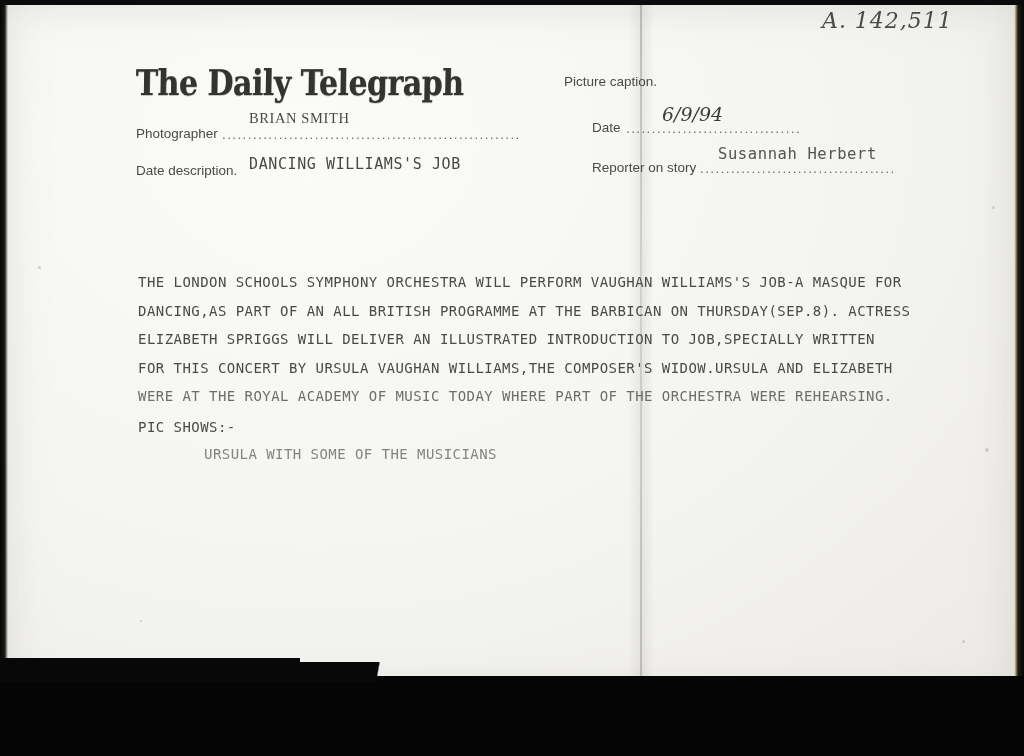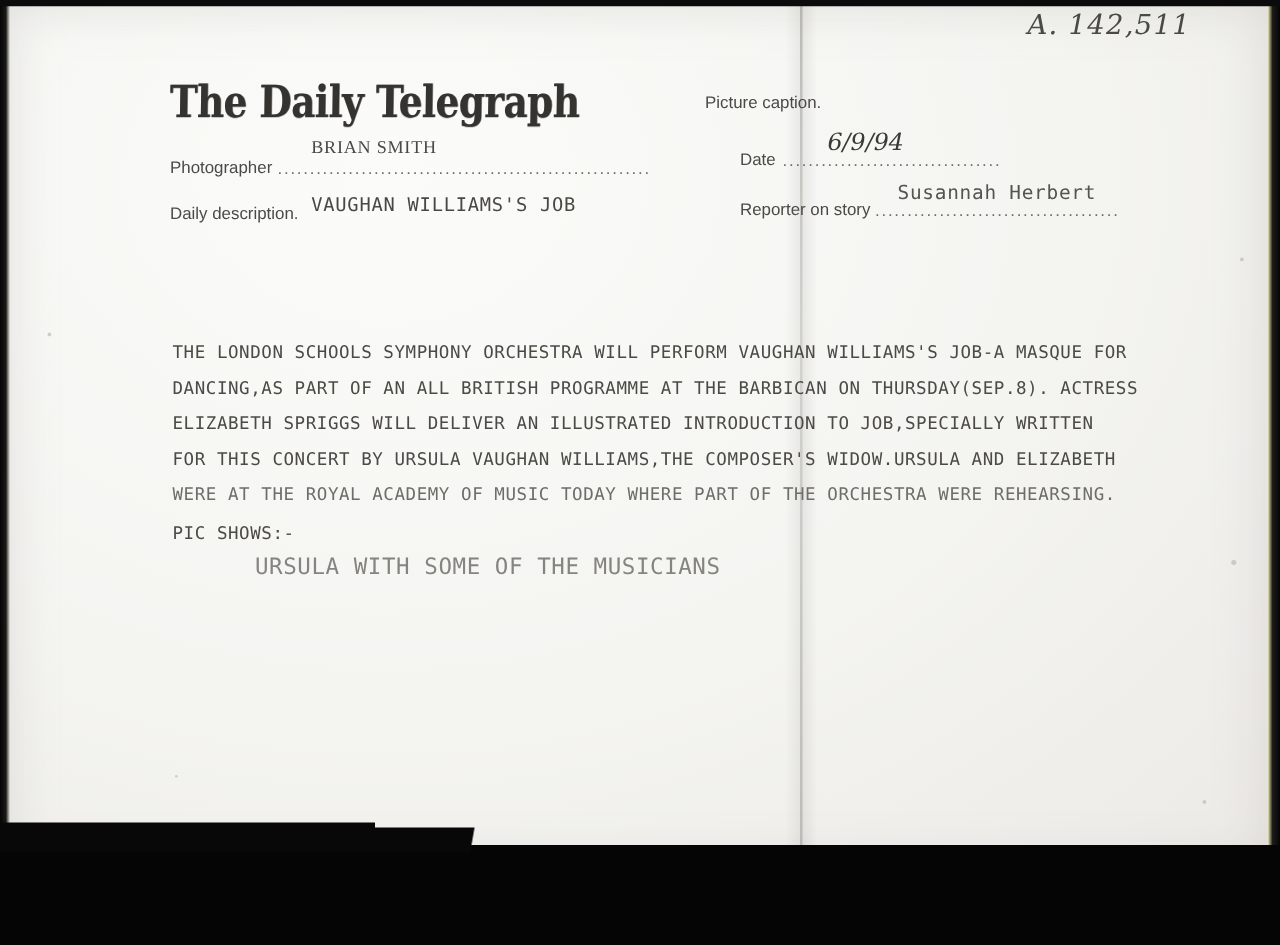--- a/index.html
+++ b/index.html
@@ -187,21 +187,21 @@
     font-size: 14px;
     letter-spacing: 0.45px;
     color: #4c4a45;
     line-height: 28.5px;
     white-space: pre;
   }
   .body-copy .line.faint { color: #6f6d68; }
   .body-copy .pic-shows { margin-top: 2px; }
   .body-copy .pic-sub {
     font-family: "DejaVu Sans Mono", monospace;
-    font-size: 18px;
+    font-size: 14px;
     letter-spacing: 0.45px;
     color: #86847f;
     line-height: 26px;
     white-space: pre;
     padding-left: 66px;
   }
 </style>
 </head>
 <body>
 
@@ -219,22 +219,22 @@
   <div class="speck" style="left:140px; top:620px; width:2px; height:2px;"></div>
 
   <div class="row hand" id="archive-number">A. 142,511</div>
 
   <div class="masthead">The Daily Telegraph</div>
 
   <div class="row formlabel" id="photographer-label">Photographer</div>
   <div class="row dotline" id="photographer-dots">..........................................................</div>
   <div class="row typed" id="photographer-value">BRIAN SMITH</div>
 
-  <div class="row formlabel" id="shortdesc-label">Daily description.</div>
-  <div class="row typed" id="shortdesc-value">VAUGHAN WILLIAMS'S JOB</div>
+  <div class="row formlabel" id="shortdesc-label">Date description.</div>
+  <div class="row typed" id="shortdesc-value">DANCING WILLIAMS'S JOB</div>
 
   <div class="row formlabel" id="caption-label">Picture caption.</div>
 
   <div class="row formlabel" id="date-label">Date</div>
   <div class="row dotline" id="date-dots">..................................</div>
   <div class="row hand" id="date-value">6/9/94</div>
 
   <div class="row formlabel" id="reporter-label">Reporter on story</div>
   <div class="row dotline" id="reporter-dots">......................................</div>
   <div class="row typed" id="reporter-value">Susannah Herbert</div>

